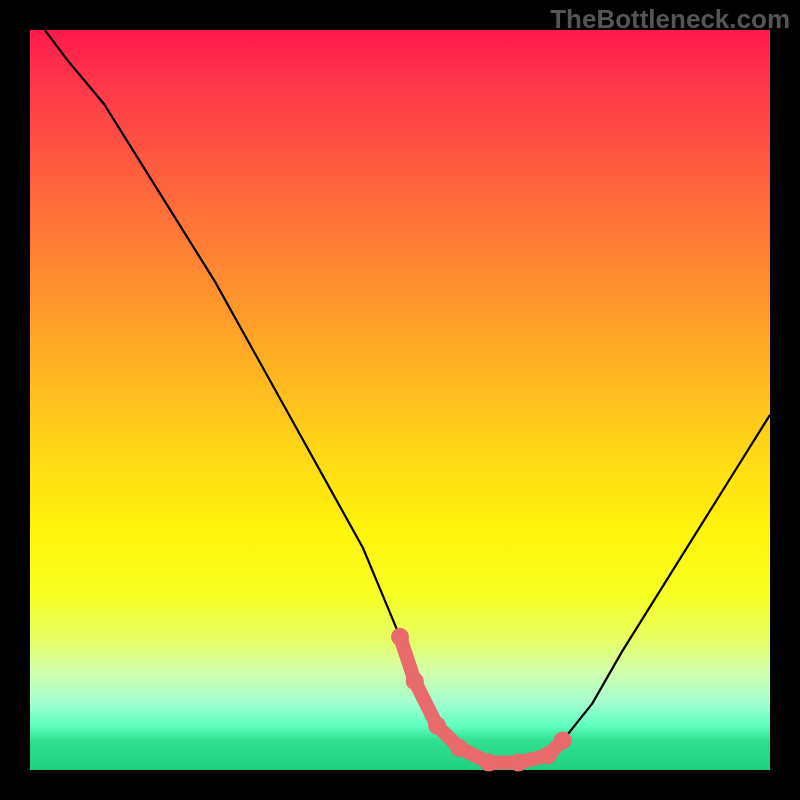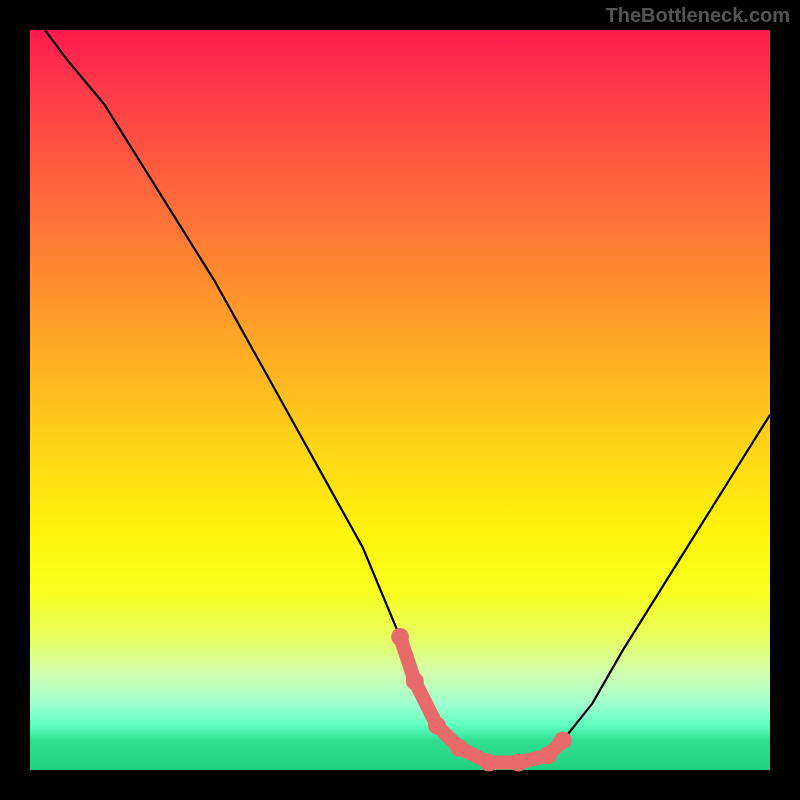--- a/index.html
+++ b/index.html
@@ -9,21 +9,21 @@
     height: 800px;
     background: #000;
     position: relative;
     font-family: Arial, sans-serif;
   }
   .watermark {
     position: absolute;
     top: 4px;
     right: 10px;
     color: #555;
-    font-size: 20px;
+    font-size: 26px;
     font-weight: bold;
     z-index: 10;
   }
   .plot-area {
     position: absolute;
     left: 30px;
     top: 30px;
     width: 740px;
     height: 740px;
     background: linear-gradient(to bottom,

